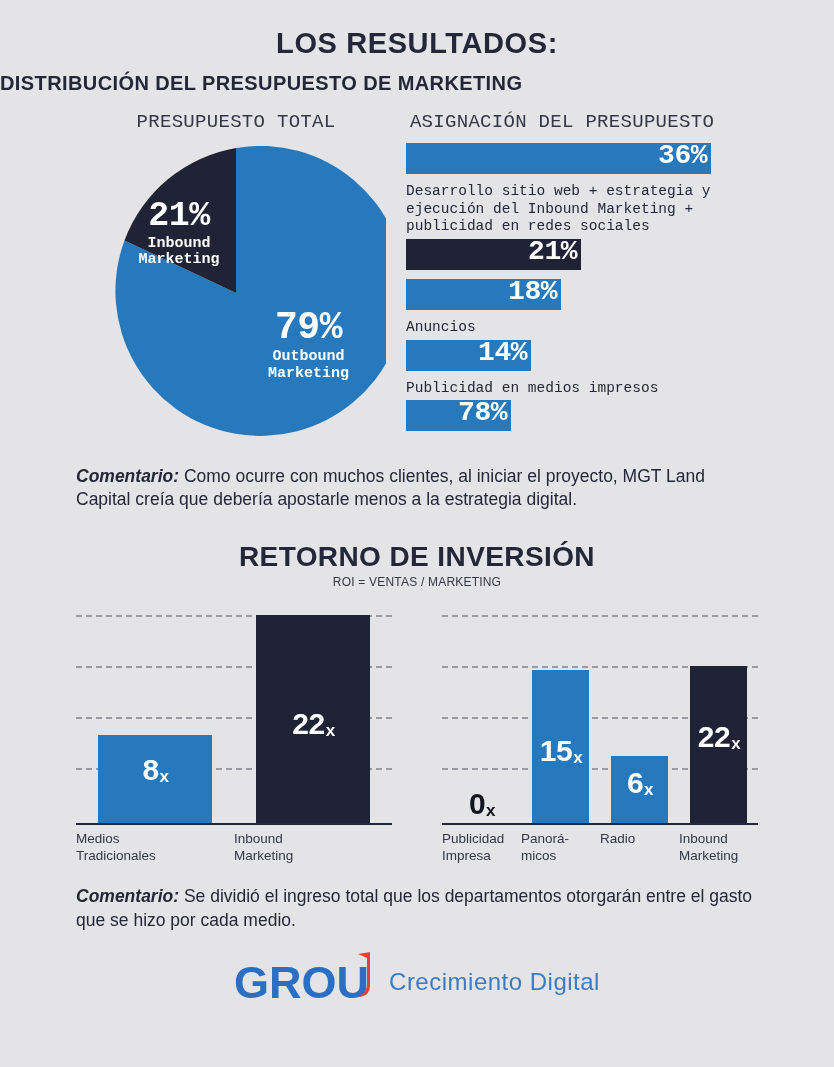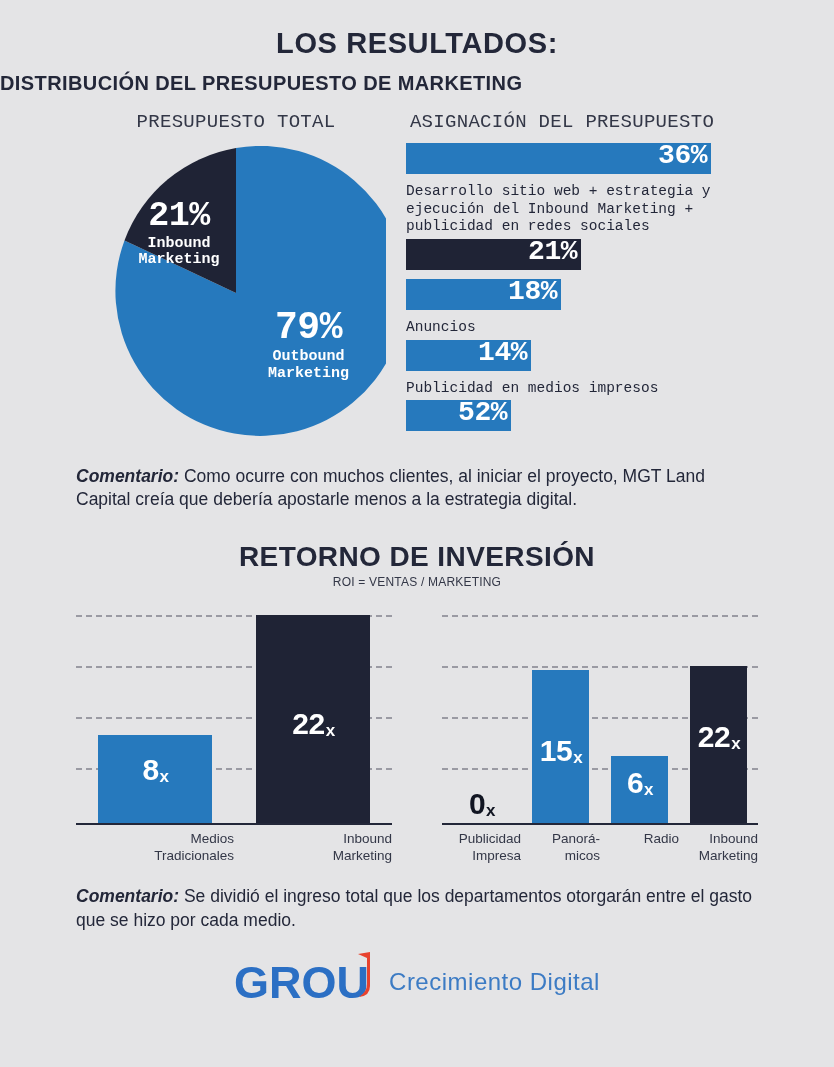--- a/index.html
+++ b/index.html
@@ -212,21 +212,21 @@
     color: #111522;
     margin-top: 0;
     margin-bottom: 2px;
   }
   .xlabels {
     display: flex;
     margin-top: 6px;
   }
   .xlabel {
     flex: 1 1 0;
-    text-align: right;
+    text-align: left;
     font-size: 13.5px;
     line-height: 1.2;
     color: #333747;
   }
 
   
   .logo-row {
     display: flex;
     align-items: center;
     justify-content: center;
@@ -316,21 +316,21 @@
     <div class="alloc-item">
       <div class="alloc-label">Anuncios</div>
       <div class="alloc-bar" style="width:125px">
         <span class="val">14%</span>
       </div>
     </div>
 
     <div class="alloc-item">
       <div class="alloc-label">Publicidad en medios impresos</div>
       <div class="alloc-bar" style="width:105px">
-        <span class="val">52%</span>
+        <span class="val">78%</span>
       </div>
     </div>
   </div>
 </div>
 
 <div class="comment">
   <b>Comentario:</b><span> Como ocurre con muchos clientes, al iniciar el proyecto, MGT Land Capital creía que debería apostarle menos a la estrategia digital.</span>
 </div>
 
 <div class="roi-title">RETORNO DE INVERSIÓN</div>

